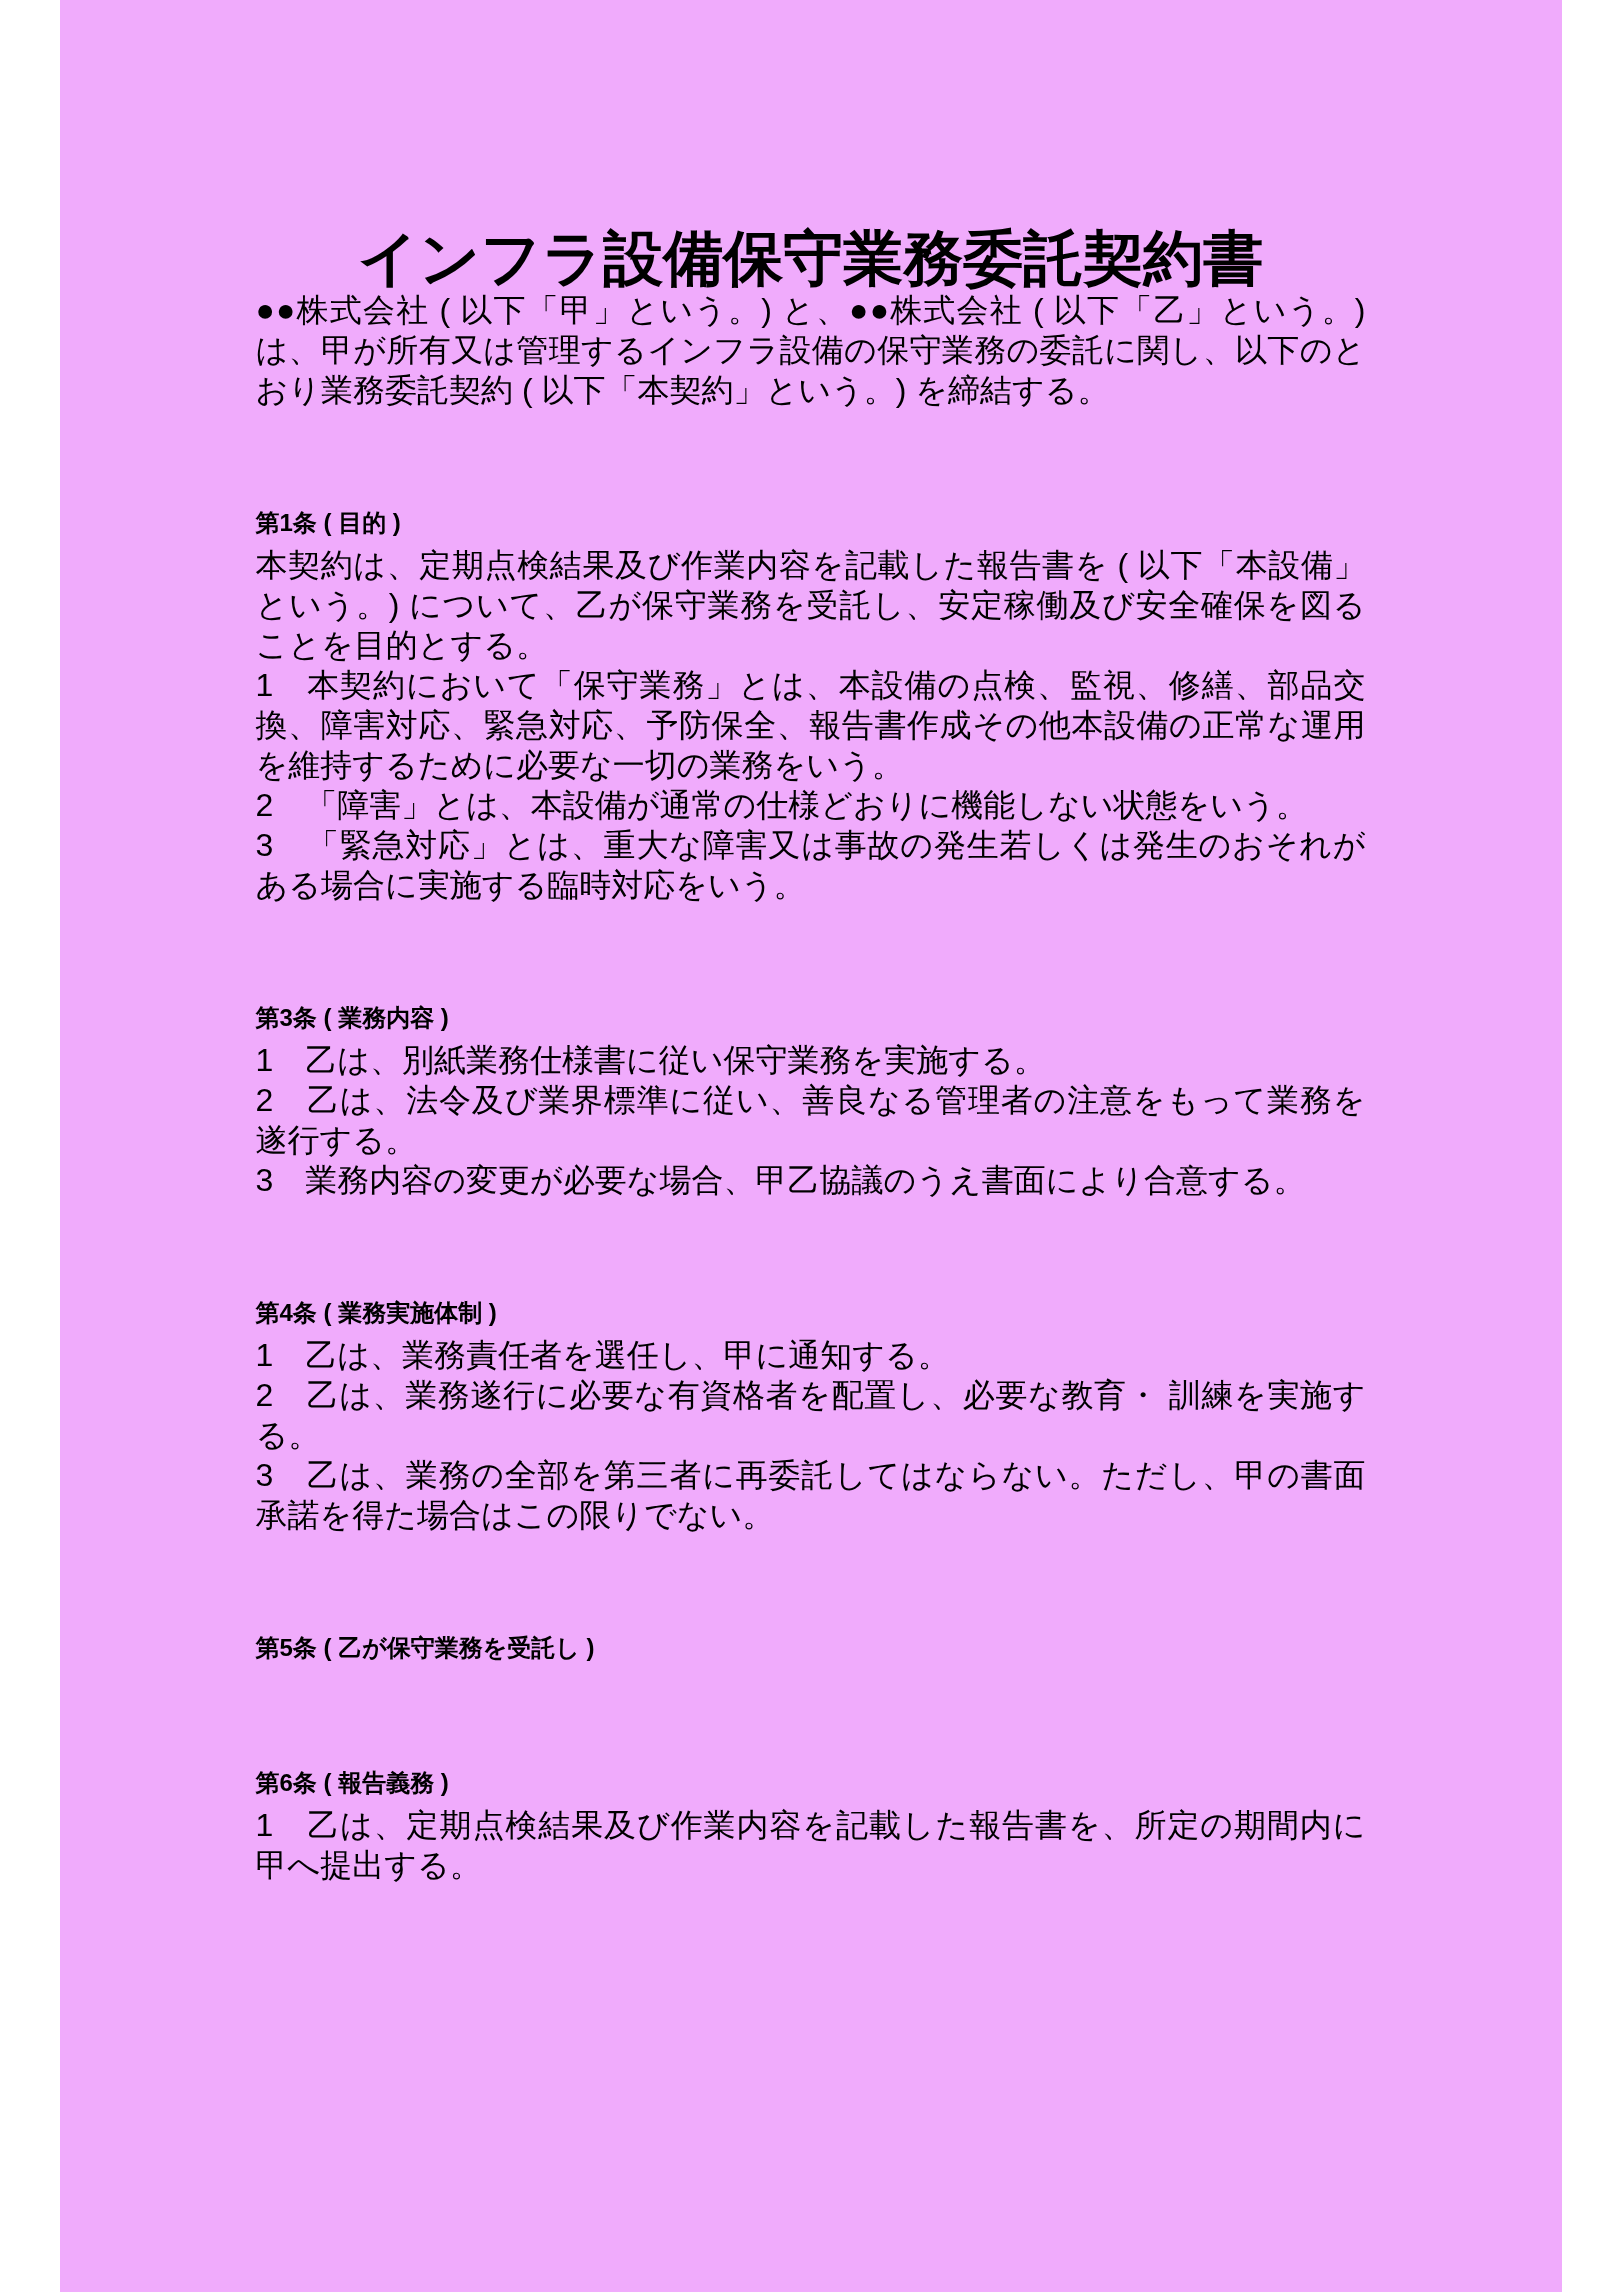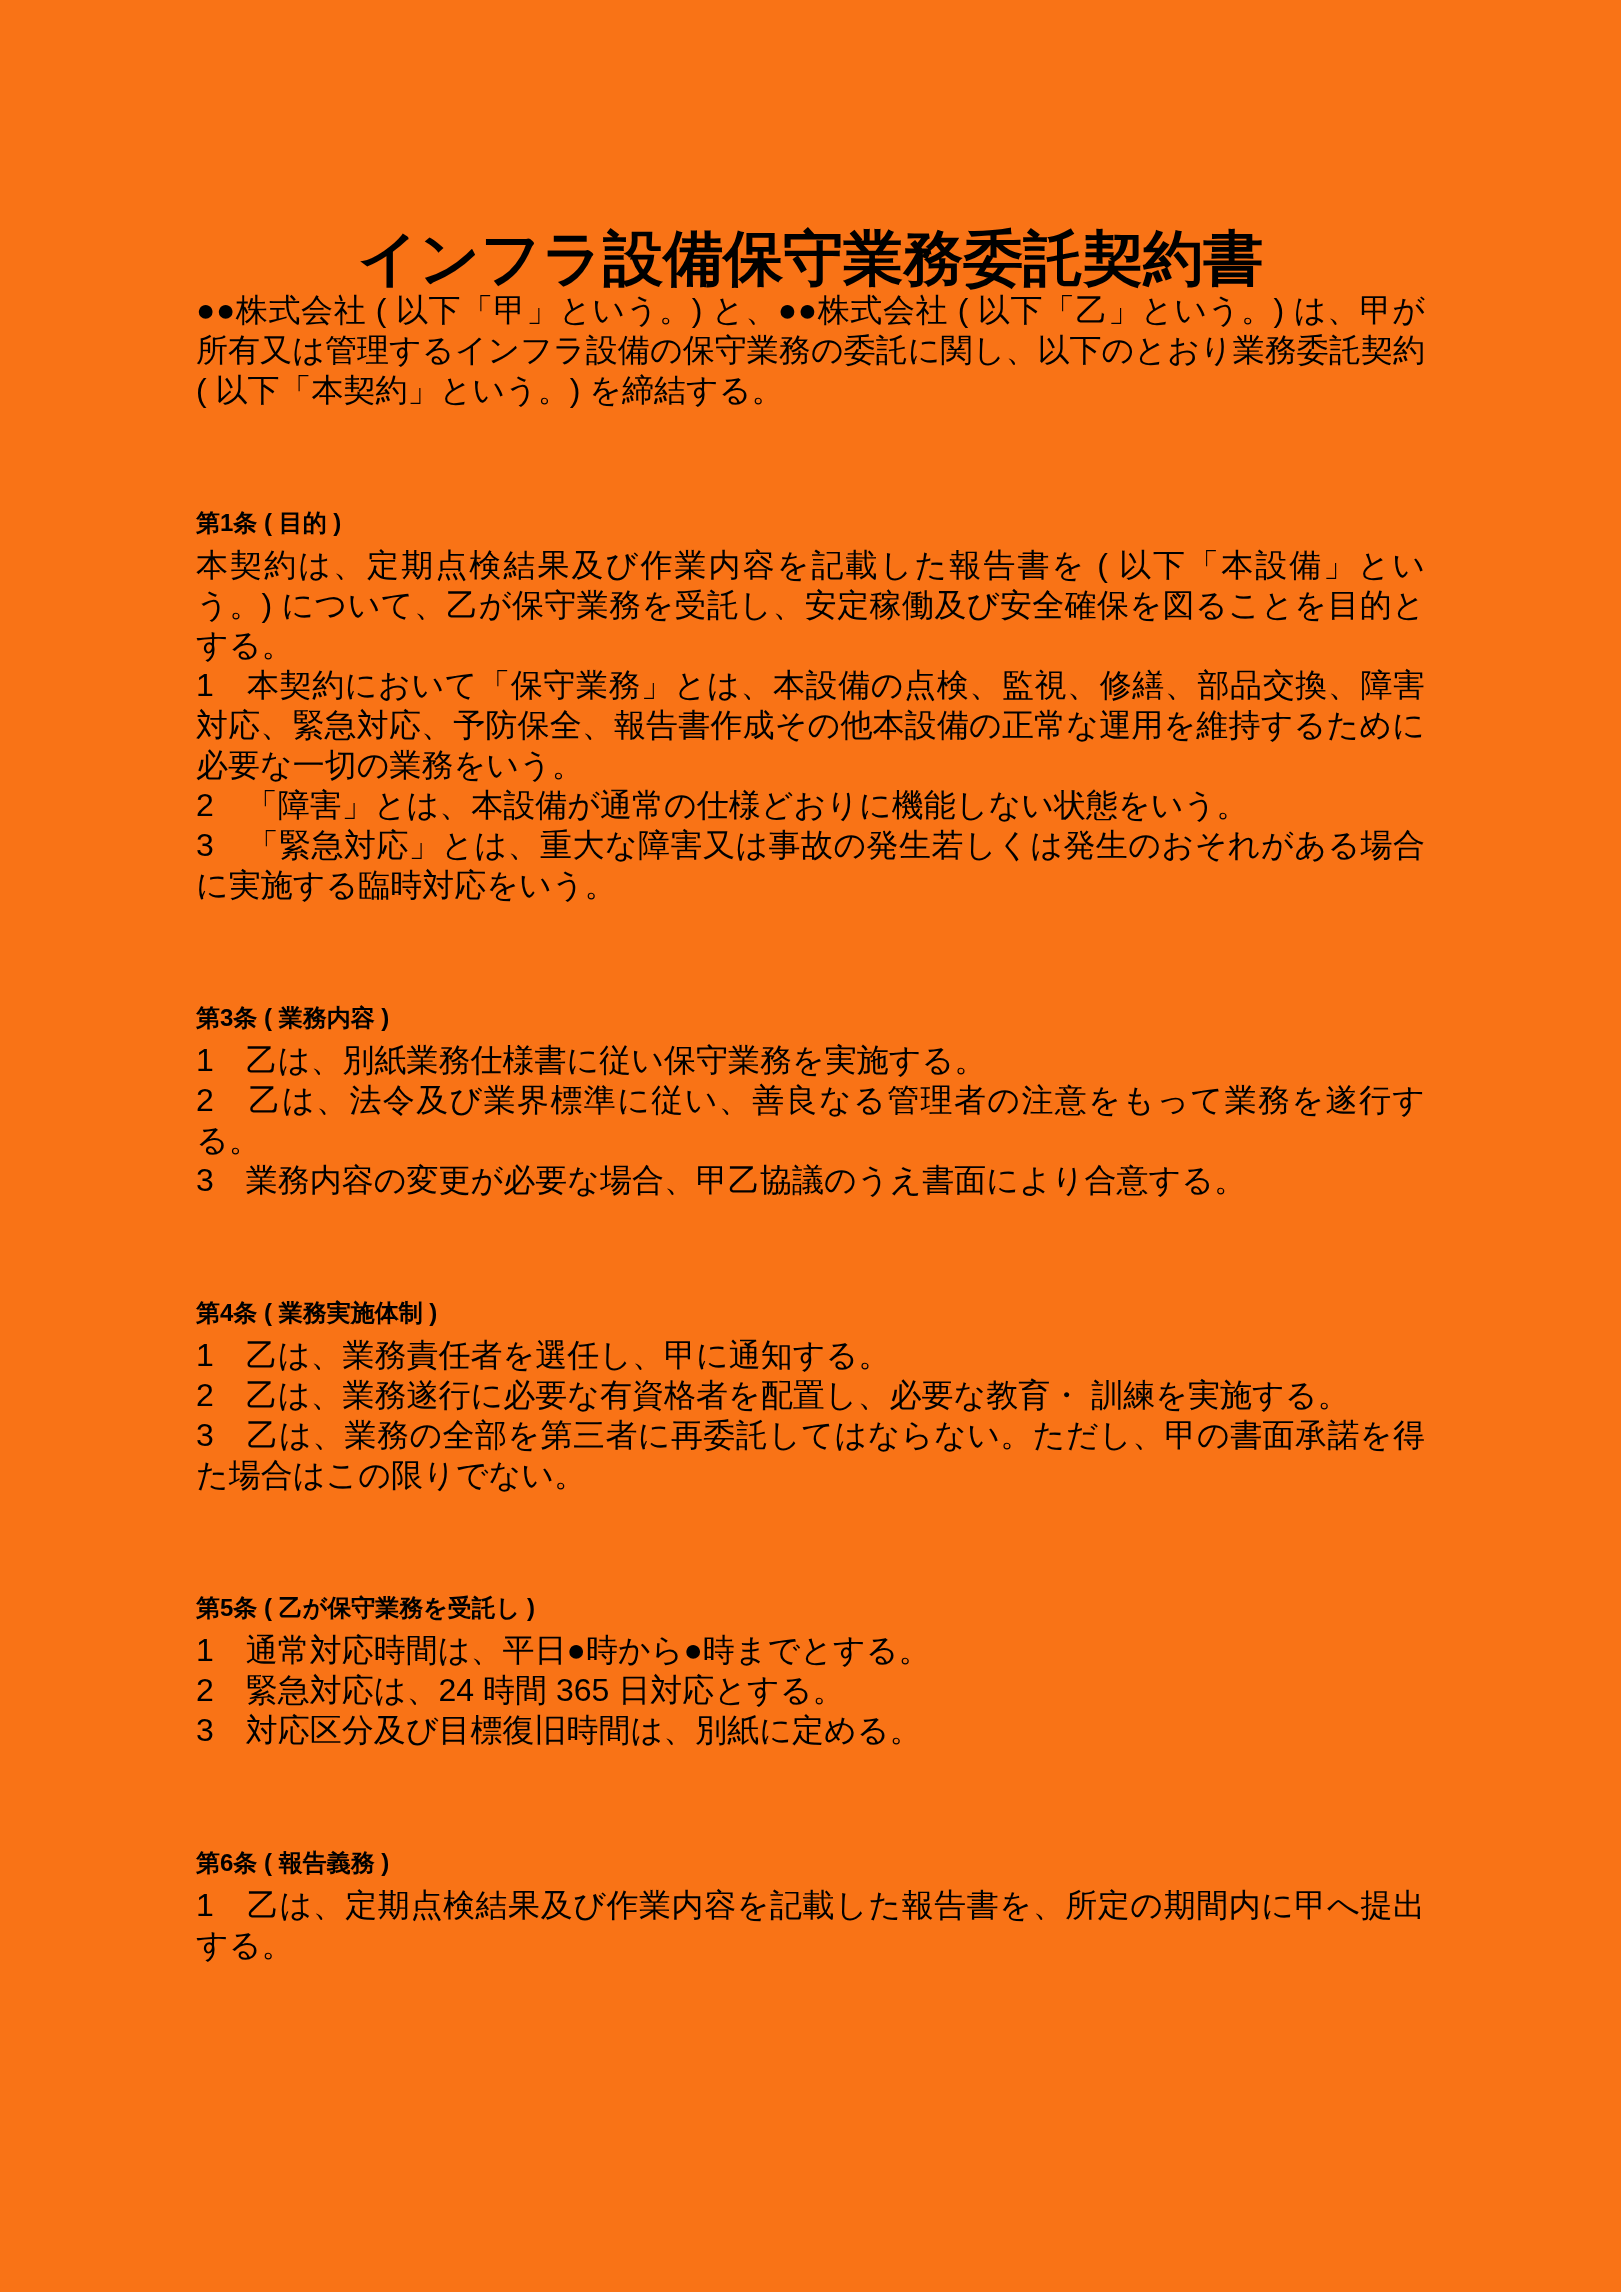--- a/index.html
+++ b/index.html
@@ -2,24 +2,24 @@
 <html lang="ja"><head>
 <meta charset="utf-8">
 <style>
   html, body {
     margin: 0;
     padding: 0;
     background: #ffffff;
   }
   .page {
     position: relative;
-    width: 1621px;
+    width: 1502px;
     height: 2293px;
     margin: 0 auto;
-    background: #f97316;
+    background: #f0abfc;
     box-sizing: border-box;
     padding: 0 196px;
     overflow: hidden;
     font-family: "Liberation Sans", "DejaVu Sans", sans-serif;
     color: #000000;
   }
   .doc-title {
     margin: 227px 0 0 0;
     font-size: 60px;
     line-height: 63px;
@@ -85,25 +85,20 @@
     <h2 class="article-heading">第4条 ( 業務実施体制 )</h2>
     <div class="article-body">
           <p class="body-text">1　乙は、業務責任者を選任し、甲に通知する。</p>
           <p class="body-text">2　乙は、業務遂行に必要な有資格者を配置し、必要な教育・ 訓練を実施する。</p>
           <p class="body-text">3　乙は、業務の全部を第三者に再委託してはならない。ただし、甲の書面承諾を得た場合はこの限りでない。</p>
         </div>
   </section>
 
   <section class="article">
     <h2 class="article-heading">第5条 ( 乙が保守業務を受託し )</h2>
-    <div class="article-body">
-          <p class="body-text">1　通常対応時間は、平日●時から●時までとする。</p>
-          <p class="body-text">2　緊急対応は、24 時間 365 日対応とする。</p>
-          <p class="body-text">3　対応区分及び目標復旧時間は、別紙に定める。</p>
-        </div>
   </section>
 
   <section class="article">
     <h2 class="article-heading">第6条 ( 報告義務 )</h2>
     <div class="article-body">
           <p class="body-text">1　乙は、定期点検結果及び作業内容を記載した報告書を、所定の期間内に甲へ提出する。</p>
         </div>
   </section>
 </div>
 

